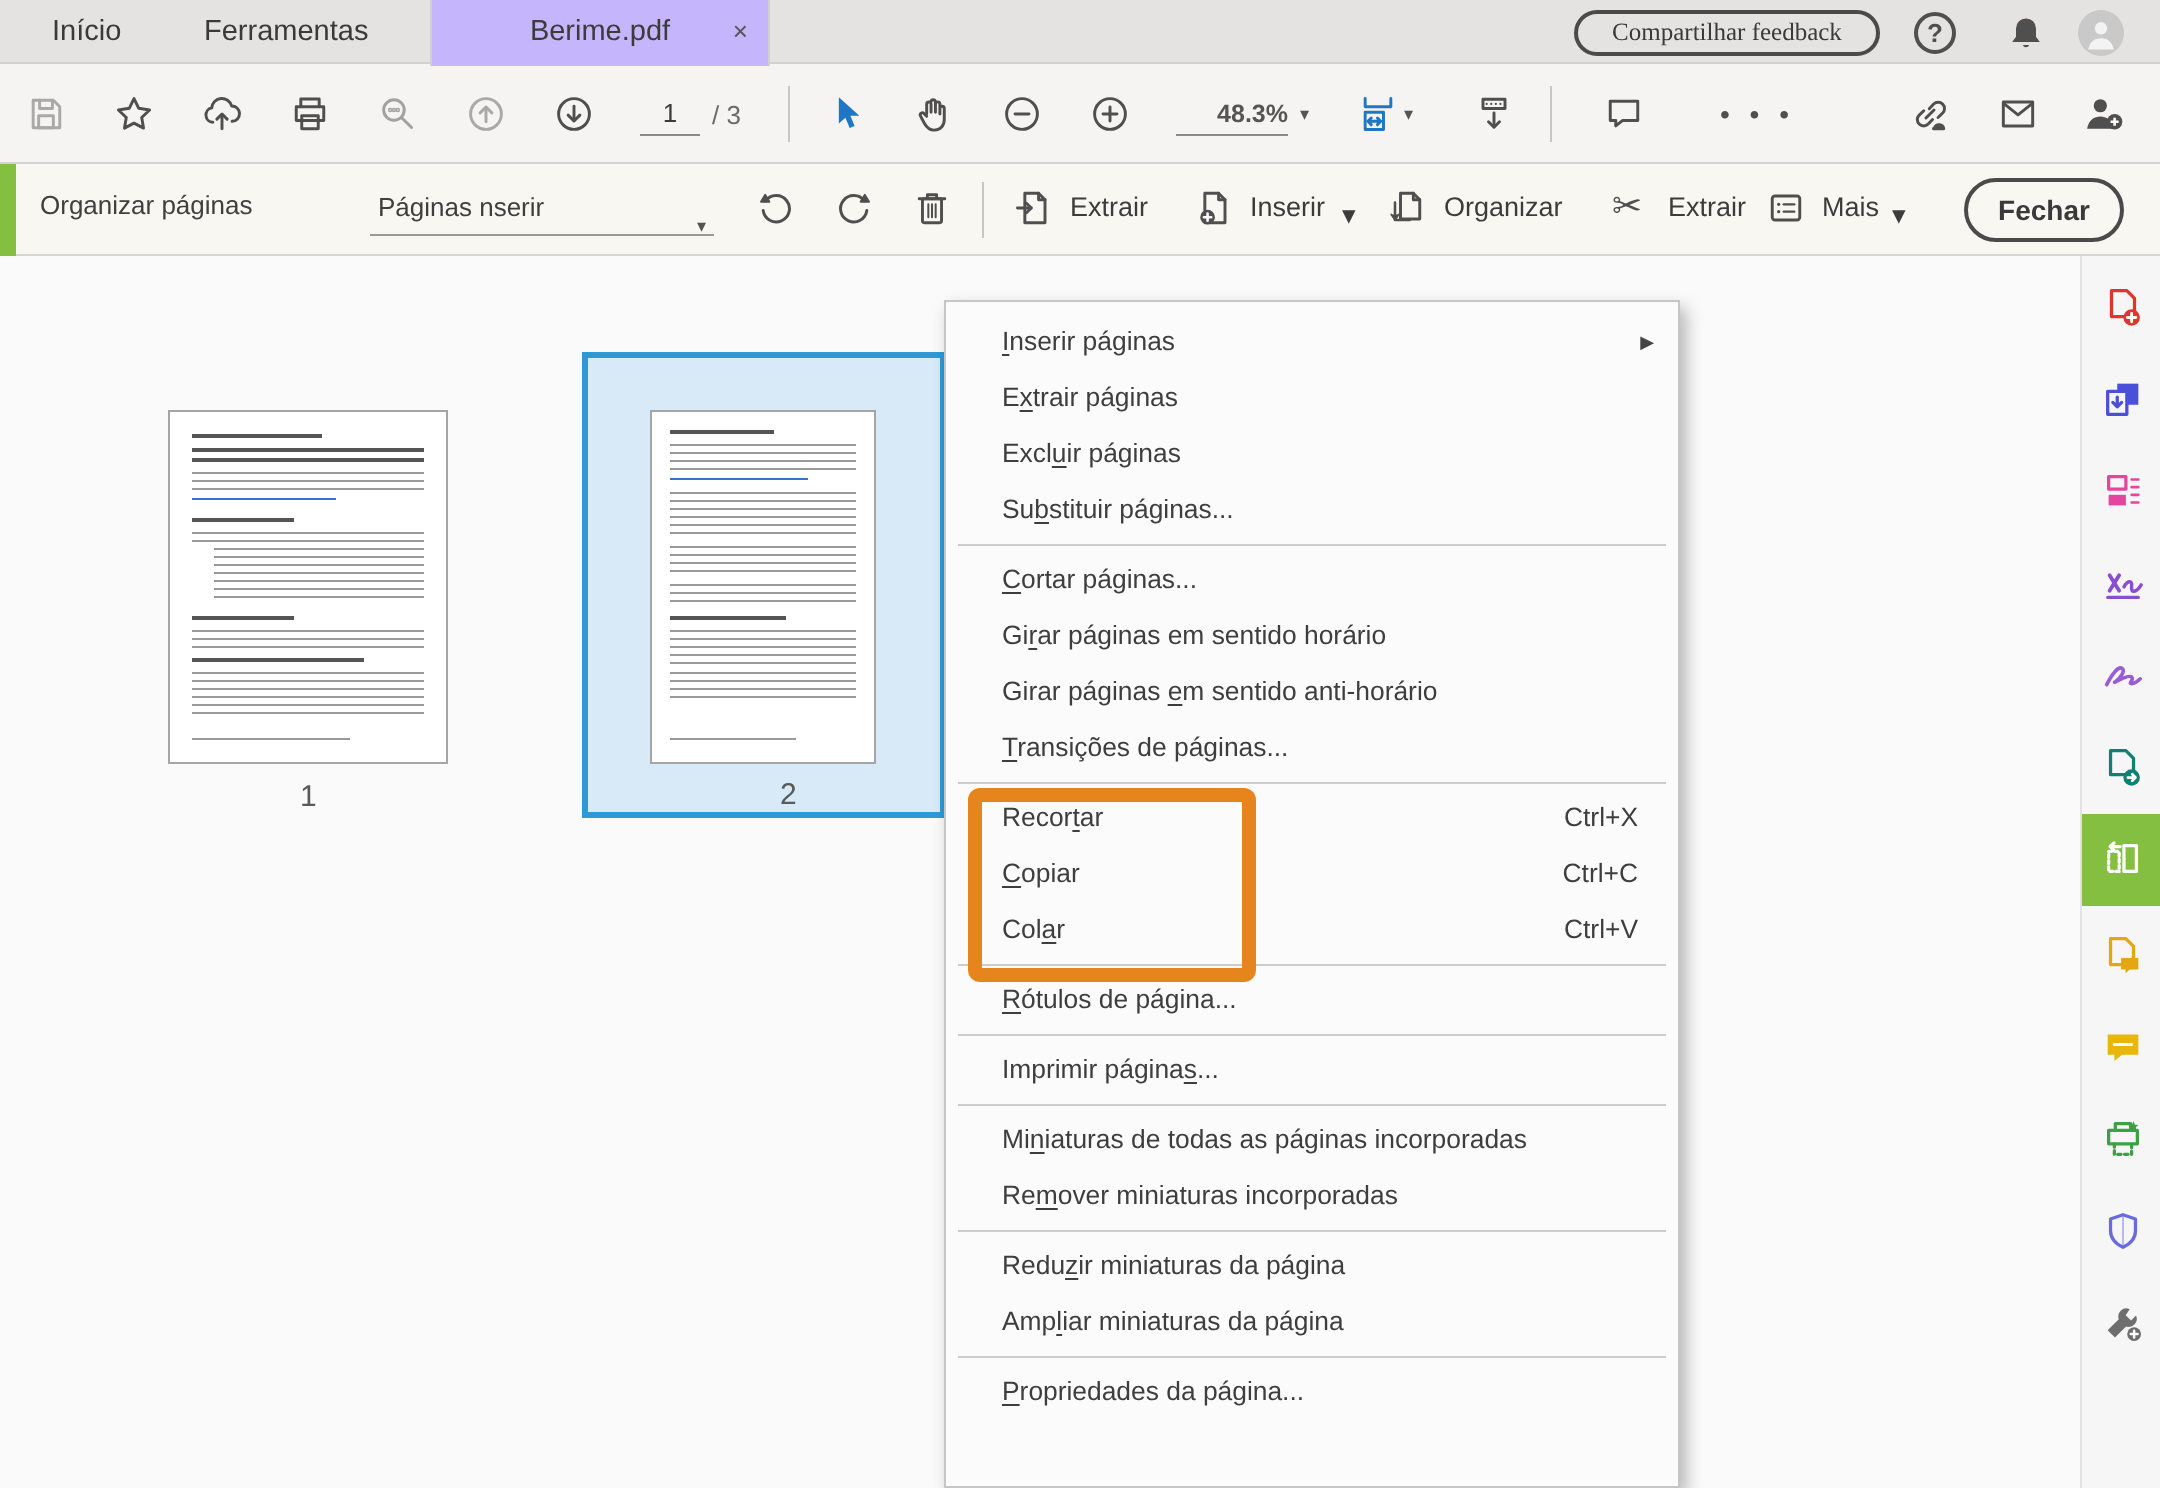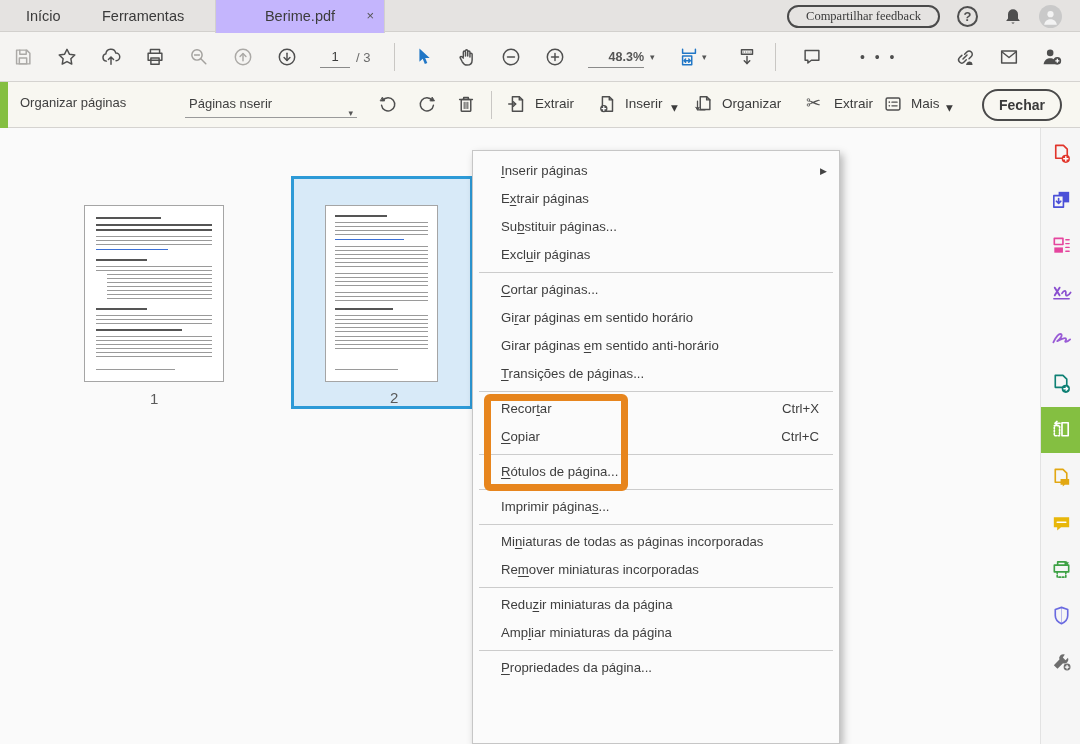--- a/index.html
+++ b/index.html
@@ -311,30 +311,31 @@
       <div class="fake" style="top:62%; height:10%"></div>
       <div class="fake" style="top:74%; height:8%"></div>
       <div class="fake" style="top:93%; height:2%; right:35%"></div>
     </div>
     <div class="page-num" style="left:390px; top:261px">2</div>
   </div>
 
   <div class="context-menu">
       <div class="menu-item"><span class="mi-label"><u>I</u>nserir páginas</span><span class="mi-sub">▶</span></div>
       <div class="menu-item"><span class="mi-label">E<u>x</u>trair páginas</span></div>
+      <div class="menu-item"><span class="mi-label">Excl<u>u</u>ir páginas</span></div>
       <div class="menu-item"><span class="mi-label">Su<u>b</u>stituir páginas...</span></div>
-      <div class="menu-item"><span class="mi-label">Excl<u>u</u>ir páginas</span></div>
       <div class="menu-sep"></div>
       <div class="menu-item"><span class="mi-label"><u>C</u>ortar páginas...</span></div>
       <div class="menu-item"><span class="mi-label">Gi<u>r</u>ar páginas em sentido horário</span></div>
       <div class="menu-item"><span class="mi-label">Girar páginas <u>e</u>m sentido anti-horário</span></div>
       <div class="menu-item"><span class="mi-label"><u>T</u>ransições de páginas...</span></div>
       <div class="menu-sep"></div>
       <div class="menu-item hl"><span class="mi-label">Recor<u>t</u>ar</span><span class="mi-short">Ctrl+X</span></div>
       <div class="menu-item hl"><span class="mi-label"><u>C</u>opiar</span><span class="mi-short">Ctrl+C</span></div>
+      <div class="menu-item hl"><span class="mi-label">Col<u>a</u>r</span><span class="mi-short">Ctrl+V</span></div>
       <div class="menu-sep"></div>
       <div class="menu-item"><span class="mi-label"><u>R</u>ótulos de página...</span></div>
       <div class="menu-sep"></div>
       <div class="menu-item"><span class="mi-label">Imprimir página<u>s</u>...</span></div>
       <div class="menu-sep"></div>
       <div class="menu-item"><span class="mi-label">Mi<u>n</u>iaturas de todas as páginas incorporadas</span></div>
       <div class="menu-item"><span class="mi-label">Re<u>m</u>over miniaturas incorporadas</span></div>
       <div class="menu-sep"></div>
       <div class="menu-item"><span class="mi-label">Redu<u>z</u>ir miniaturas da página</span></div>
       <div class="menu-item"><span class="mi-label">Amp<u>l</u>iar miniaturas da página</span></div>

